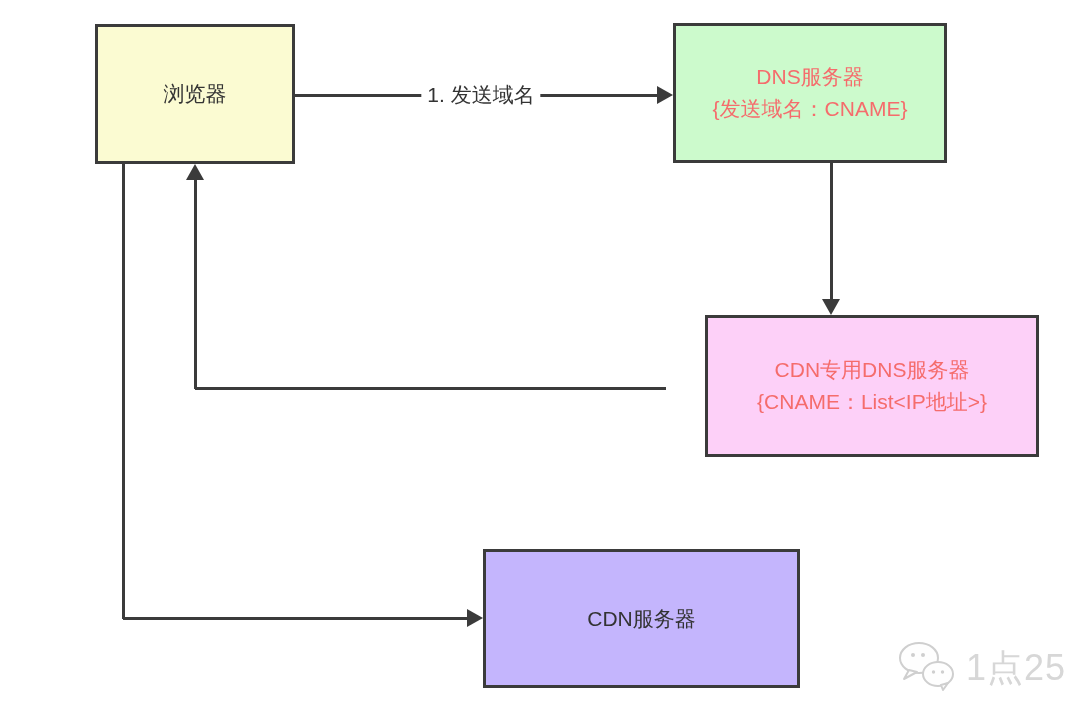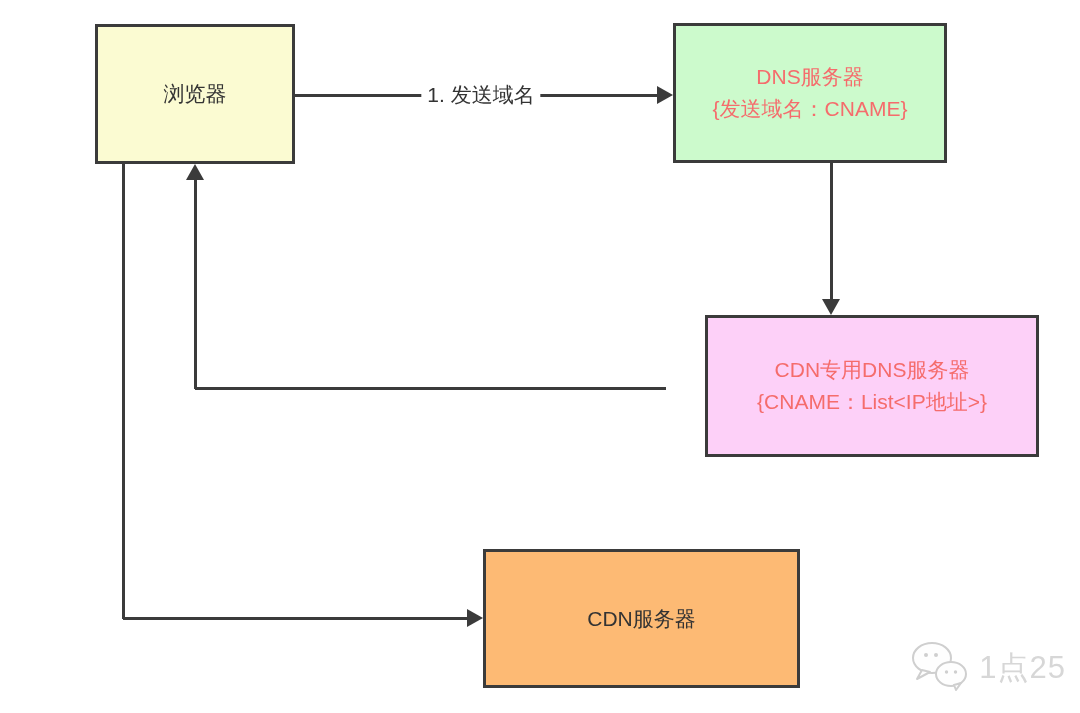--- a/index.html
+++ b/index.html
@@ -93,21 +93,21 @@
   .watermark {
     position: absolute;
     right: 14px;
     bottom: 18px;
     display: flex;
     align-items: center;
     gap: 8px;
     z-index: 4;
   }
   .watermark-text {
-    font-size: 31px;
+    font-size: 36px;
     color: #d7d7d7;
     text-shadow: 0 1px 0 #ffffff;
     letter-spacing: 1px;
   }
 </style>
 </head>
 <body>
 
 <div class="canvas">
 
@@ -133,21 +133,21 @@
   <div class="node node-dns" style="background-color: rgb(204, 250, 204);">
     <span class="node-text red">DNS服务器</span>
     <span class="node-text red">{发送域名：CNAME}</span>
   </div>
 
   <div class="node node-cdn-dns" style="background-color: rgb(253, 208, 248);">
     <span class="node-text red">CDN专用DNS服务器</span>
     <span class="node-text red">{CNAME：List&lt;IP地址&gt;}</span>
   </div>
 
-  <div class="node node-cdn" style="background-color: #fdba74;">
+  <div class="node node-cdn" style="background-color: #c4b5fd;">
     <span class="node-text">CDN服务器</span>
   </div>
 
   <div class="watermark">
     <span>
       <svg width="62" height="50" viewBox="0 0 62 50" aria-hidden="true">
         <g fill="#fefefe" stroke="#cfcfcf" stroke-width="2">
           <ellipse cx="23" cy="17" rx="19" ry="15"></ellipse>
           <path d="M13 29 L8 38 L21 31 Z" stroke-linejoin="round"></path>
           <ellipse cx="42" cy="33" rx="15" ry="12"></ellipse>

